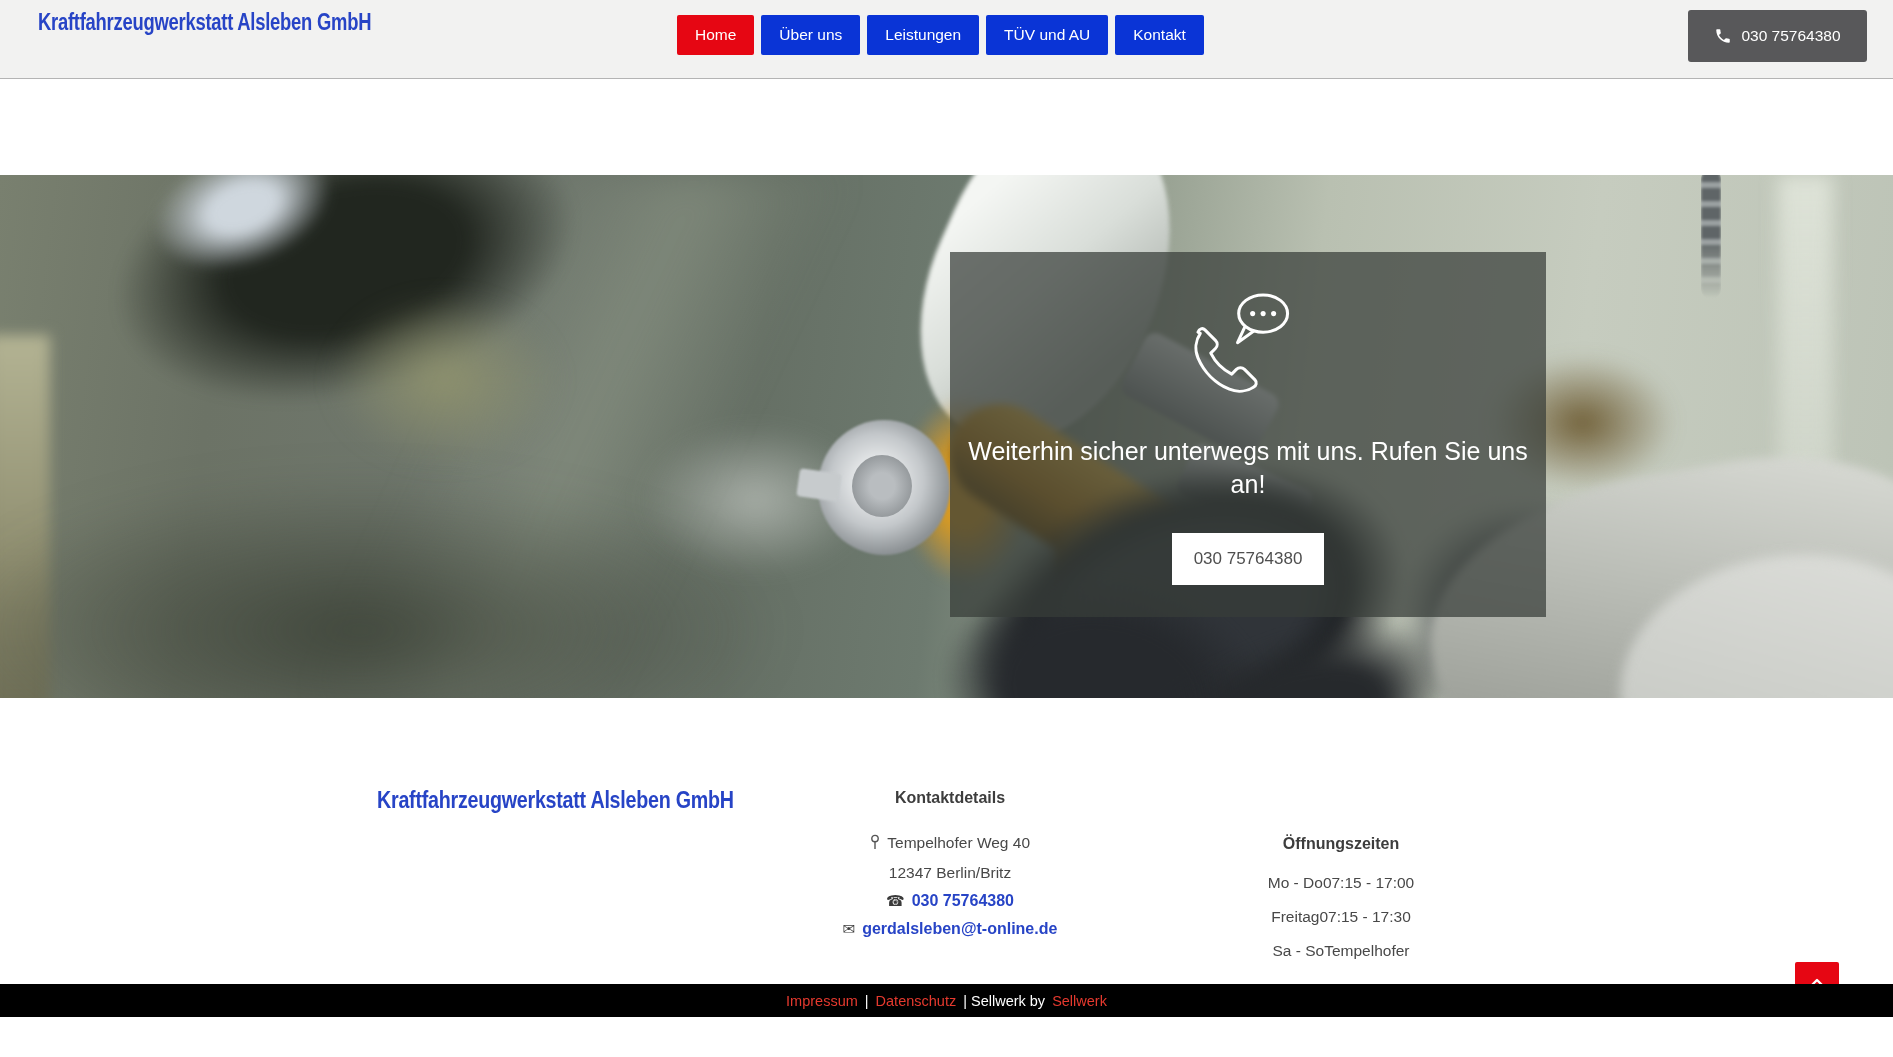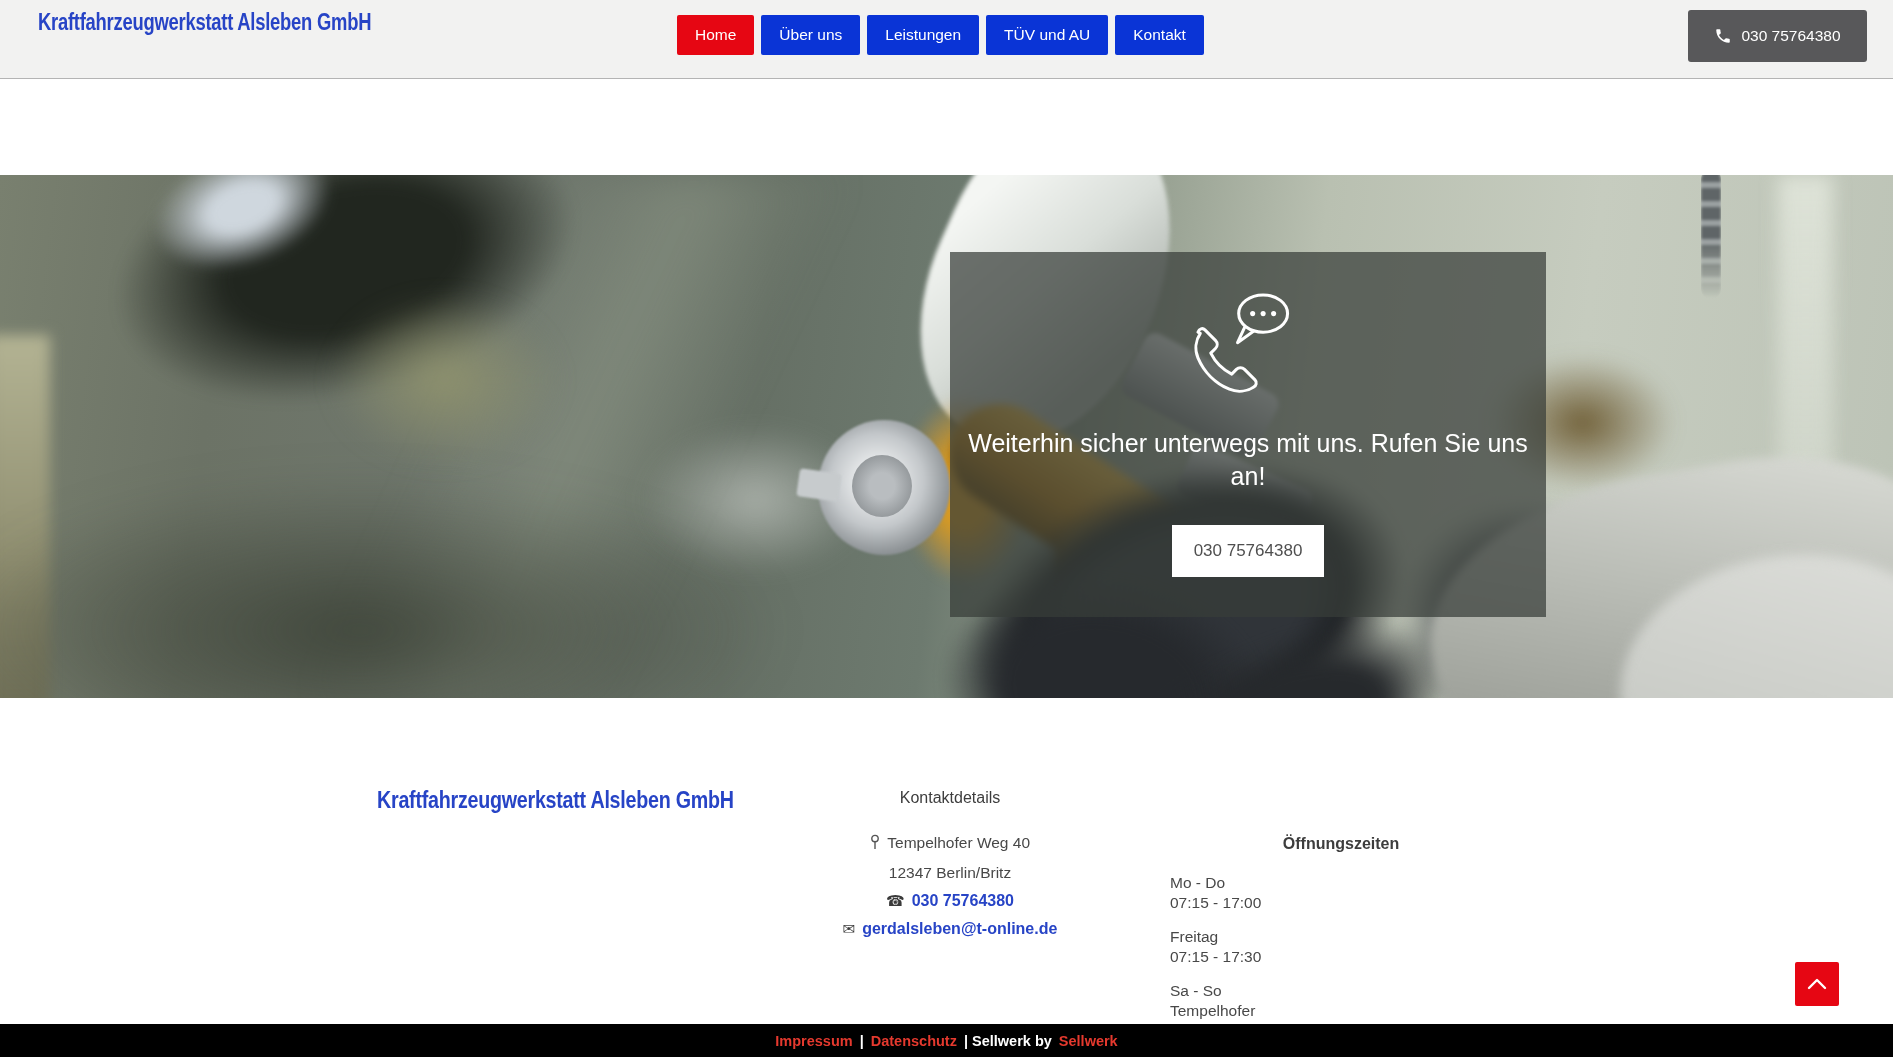--- a/index.html
+++ b/index.html
@@ -113,56 +113,56 @@
     transform:rotate(-10deg);filter:blur(5px);}
   .sh-sleeve2{left:1620px;top:380px;width:350px;height:265px;border-radius:50%;
     background:linear-gradient(200deg,#dedfdb,#bfc2bc);transform:rotate(-5deg);filter:blur(6px);}
   
   .hero-overlay{
     position:absolute;left:950px;top:77px;width:596px;height:365px;
     background:rgba(56,61,57,0.72);
     display:flex;flex-direction:column;align-items:center;padding-top:33px;
   }
   .hero-headline{
-    margin-top:18px;width:560px;text-align:center;color:#ffffff;
+    margin-top:26px;width:560px;text-align:center;color:#ffffff;
     font-size:25px;line-height:33px;font-weight:400;
   }
   .hero-phone-btn{
     margin-top:32px;width:152px;height:52px;border:none;background:#ffffff;
     color:#4f4f4f;font-size:17px;font-family:"Liberation Sans",sans-serif;
     display:flex;align-items:center;justify-content:center;cursor:pointer;
   }
   
   .footer-company{
     position:absolute;left:377px;top:786px;width:520px;
     color:var(--logo-blue);font-size:24px;font-weight:600;letter-spacing:-0.3px;
     transform:scaleX(0.82);transform-origin:left top;
   }
   .contact-col{position:absolute;left:790px;top:789px;width:320px;text-align:center;}
-  .contact-col h3{font-size:16px;font-weight:400;color:var(--text-dark);margin-bottom:22px;}
+  .contact-col h3{font-size:16px;font-weight:700;color:var(--text-dark);margin-bottom:22px;}
   .contact-line{font-size:15.5px;color:var(--text-body);line-height:28px;}
   .contact-link{
     display:inline-flex;align-items:center;gap:7px;line-height:28px;
     color:var(--link-blue);font-size:16px;font-weight:700;text-decoration:none;cursor:pointer;
   }
   .glyph-icon{font-family:"DejaVu Sans",sans-serif;color:#3a3a3a;font-size:15px;font-weight:400;}
   .pin-svg{vertical-align:-2px;margin-right:3px;}
   .hours-col{position:absolute;left:1170px;top:787px;width:342px;}
   .hours-col h3{font-size:16px;font-weight:700;color:var(--text-dark);text-align:center;margin-bottom:20px;margin-top:48px;}
   .hours-row{display:flex;justify-content:center;font-size:15.5px;color:var(--text-body);
-    line-height:20px;margin-bottom:14px;flex-direction:column;}
+    line-height:20px;margin-bottom:14px;}
   
   .scroll-top{
     position:absolute;left:1795px;top:962px;width:44px;height:44px;border:none;border-radius:2px;
     background:var(--accent-red);cursor:pointer;display:flex;align-items:center;justify-content:center;
   }
   .bottom-bar{
-    position:absolute;left:0;top:1024px;width:1893px;height:33px;background:#000000;
+    position:absolute;left:0;top:984px;width:1893px;height:33px;background:#000000;
     display:flex;align-items:center;justify-content:center;gap:7px;
-    color:#ffffff;font-size:14.5px;font-weight:700;
+    color:#ffffff;font-size:14.5px;font-weight:400;
   }
   .bottom-bar a{color:var(--bar-red);text-decoration:none;cursor:pointer;}
 </style>
 </head>
 <body>
 
 <div class="header">
   <div class="logo">Kraftfahrzeugwerkstatt Alsleben GmbH</div>
   <div class="nav">
     <button class="active">Home</button>

